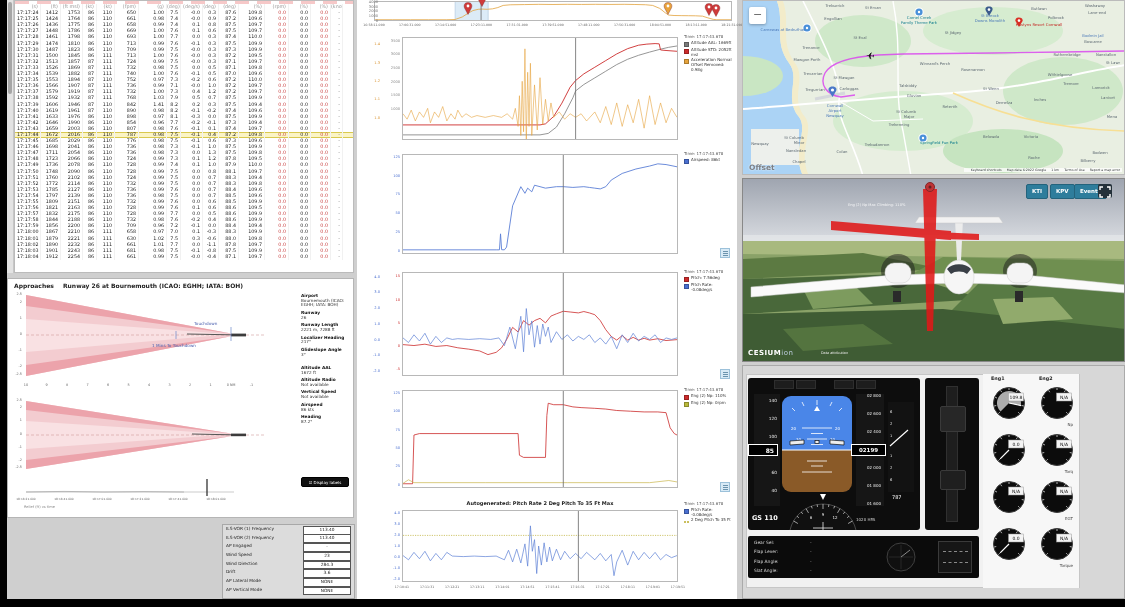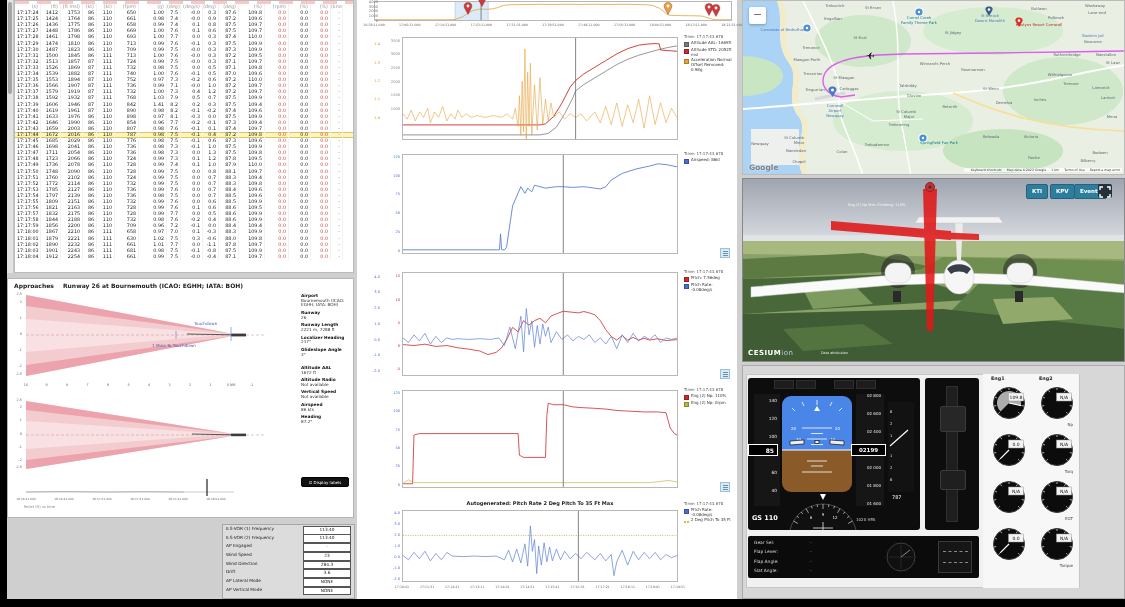--- a/index.html
+++ b/index.html
@@ -1336,21 +1336,21 @@
         <div class="mapLab t" style="left: 196px; top: 139px;">Springfield Fun Park</div>
         <div class="mapLab" style="left: 248px; top: 133px;">Belowda</div>
         <div class="mapLab" style="left: 288px; top: 133px;">Victoria</div>
         <div class="mapLab" style="left: 291px; top: 154px;">Roche</div>
         <div class="mapLab" style="left: 56px; top: 158px;">Chapel</div>
         <div class="mapLab" style="left: 345px; top: 157px;">Bilberry</div>
         <div class="mapLab" style="left: 357px; top: 149px;">Bodwen</div>
       </div>
     <div class="abs" style="left:123px;top:49px;font-size:10px;color:#111;transform:rotate(185deg)">✈</div>
     <div id="zoomOut">−</div>
-    <div id="gLogo">Google</div>
+    <div id="gLogo">Offset</div>
     <div id="mapAttr"><span>Keyboard shortcuts</span><span>Map data ©2022 Google</span><span>1 km</span><span>Terms of Use</span><span>Report a map error</span></div>
   </div>
 
   <div class="abs" id="cesiumPanel">
     <svg width="383" height="184" viewBox="0 0 383 184">
       <defs>
         <linearGradient id="skyg" x1="0" y1="0" x2="0" y2="1">
           <stop offset="0" stop-color="#9fa5b0"></stop>
             <stop offset="1" stop-color="#dadde2"></stop>
         </linearGradient>

